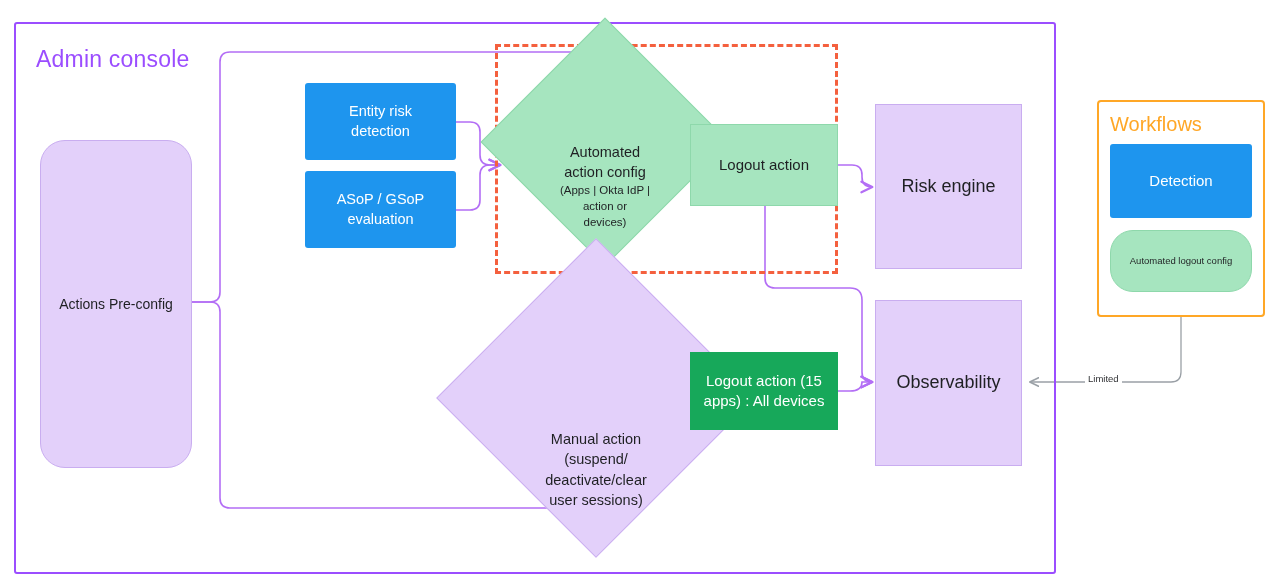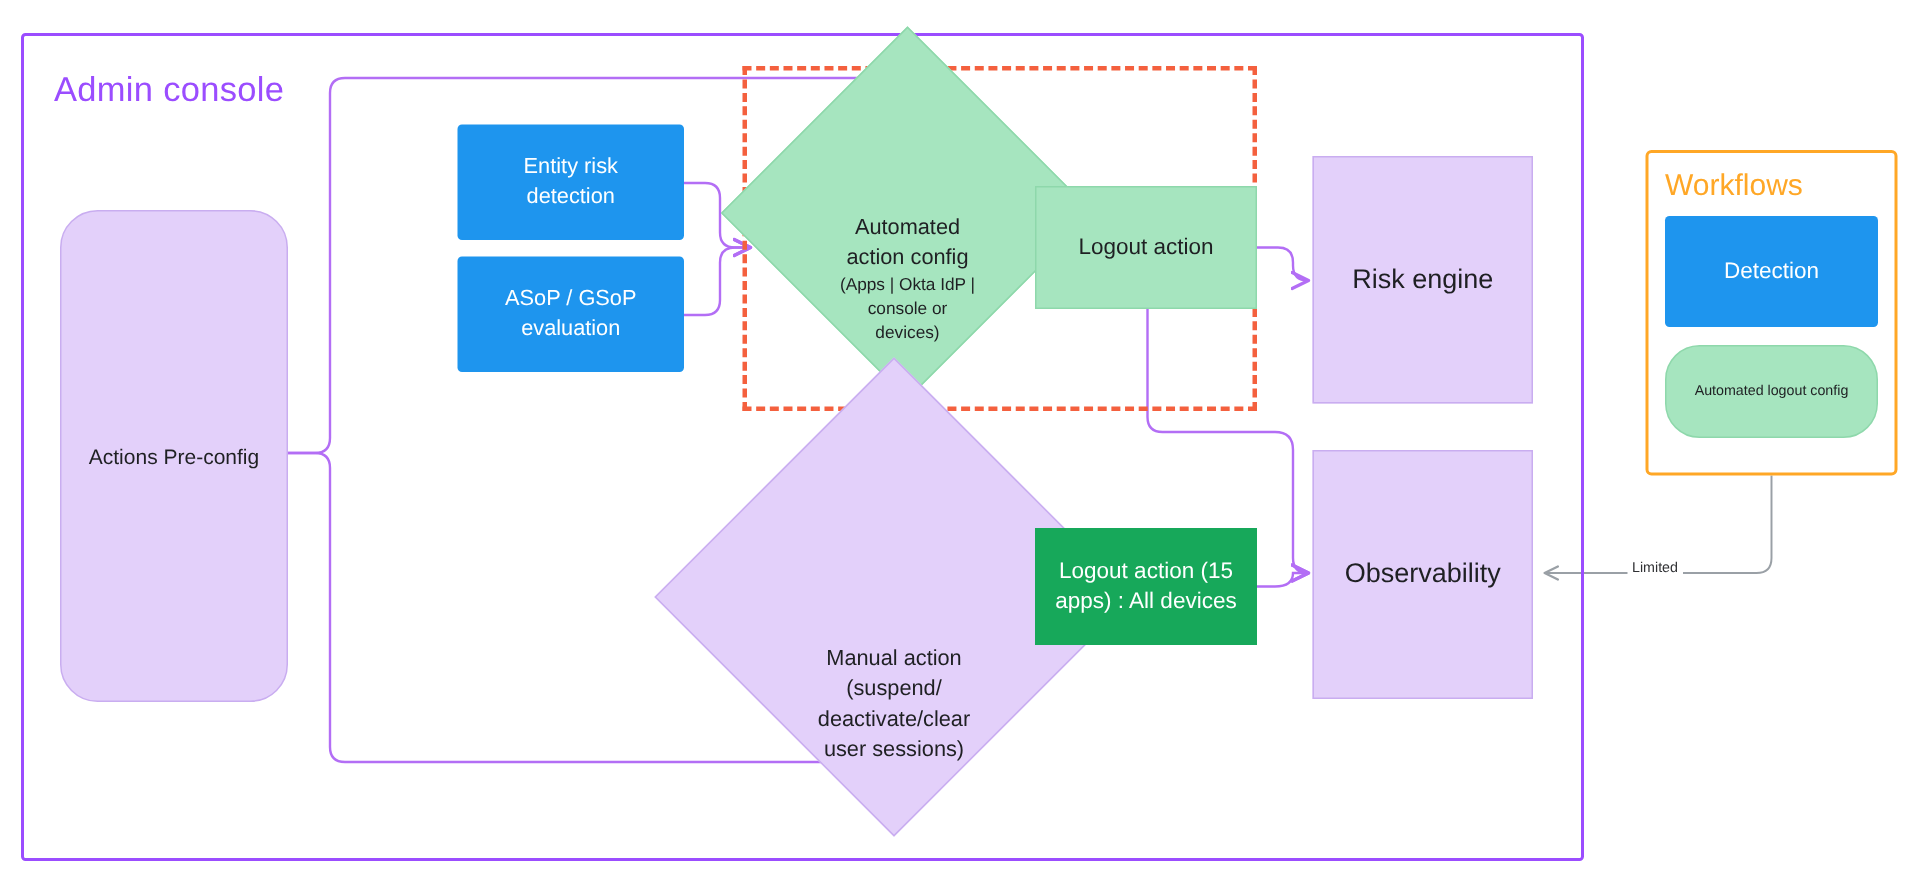--- a/index.html
+++ b/index.html
@@ -119,21 +119,21 @@
       <div>evaluation</div>
     </div>
   </div>
 
   <div class="diamond auto-config">
     <div class="face"></div>
     <div class="txt">
       <div class="l1">Automated</div>
       <div class="l1">action config</div>
       <div class="l2">(Apps | Okta IdP |</div>
-      <div class="l2">console or</div>
+      <div class="l2">action or</div>
       <div class="l2">devices)</div>
     </div>
   </div>
 
   <div class="node box-greenlight logout-action">
     <span>Logout action</span>
   </div>
 
   <div class="diamond manual-action">
     <div class="face"></div>

